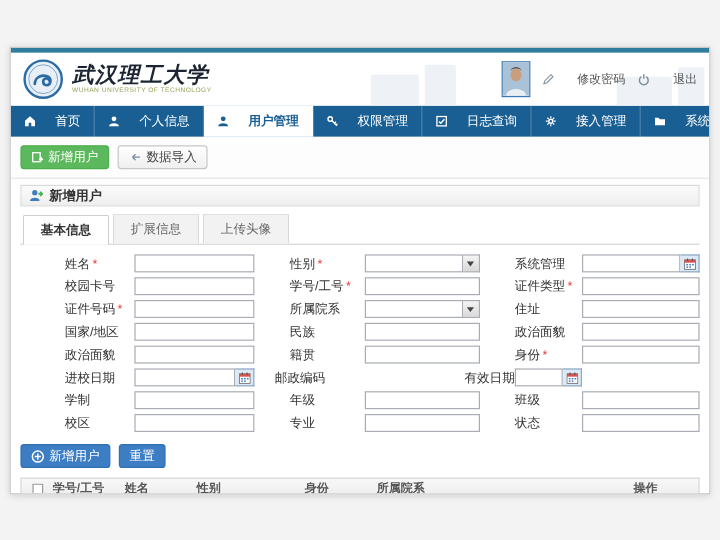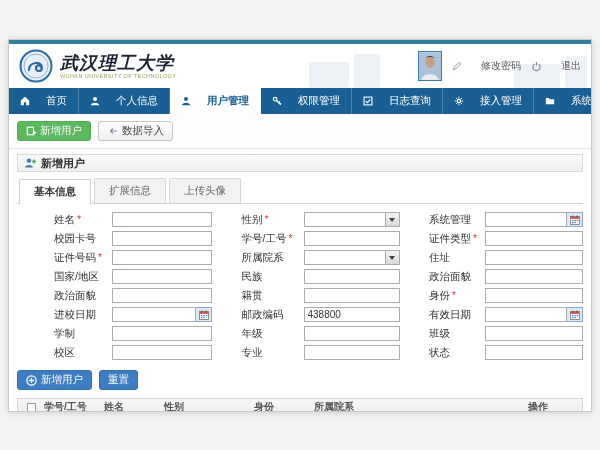--- a/index.html
+++ b/index.html
@@ -332,23 +332,20 @@
               <rect x="2" y="5" width="1.4" height="1.2" fill="#3d7dc4"></rect>
               <rect x="4.4" y="5" width="1.4" height="1.2" fill="#3d7dc4"></rect>
               <rect x="6.8" y="5" width="1.4" height="1.2" fill="#3d7dc4"></rect>
               <rect x="2" y="7" width="1.4" height="1.2" fill="#3d7dc4"></rect>
               <rect x="4.4" y="7" width="1.4" height="1.2" fill="#3d7dc4"></rect>
             </svg>
           </span>
         </div>
       <div></div>
       <div class="flbl"><span>邮政编码</span></div>
-      <div class="ibox">
-          <input value="438800" style="">
-        </div>
       <div></div>
       <div class="flbl"><span>有效日期</span></div>
       <div class="ibox">
           <input style="">
           <span class="dtbtn">
             <svg width="10" height="10" viewBox="0 0 10 10">
               <rect x="0.5" y="1.5" width="9" height="8" fill="#fff" stroke="#777" stroke-width="0.8"></rect>
               <rect x="0.5" y="1.5" width="9" height="2.4" fill="#d9534f"></rect>
               <line x1="3" y1="0.5" x2="3" y2="2.5" stroke="#555" stroke-width="0.9"></line>
               <line x1="7" y1="0.5" x2="7" y2="2.5" stroke="#555" stroke-width="0.9"></line>

